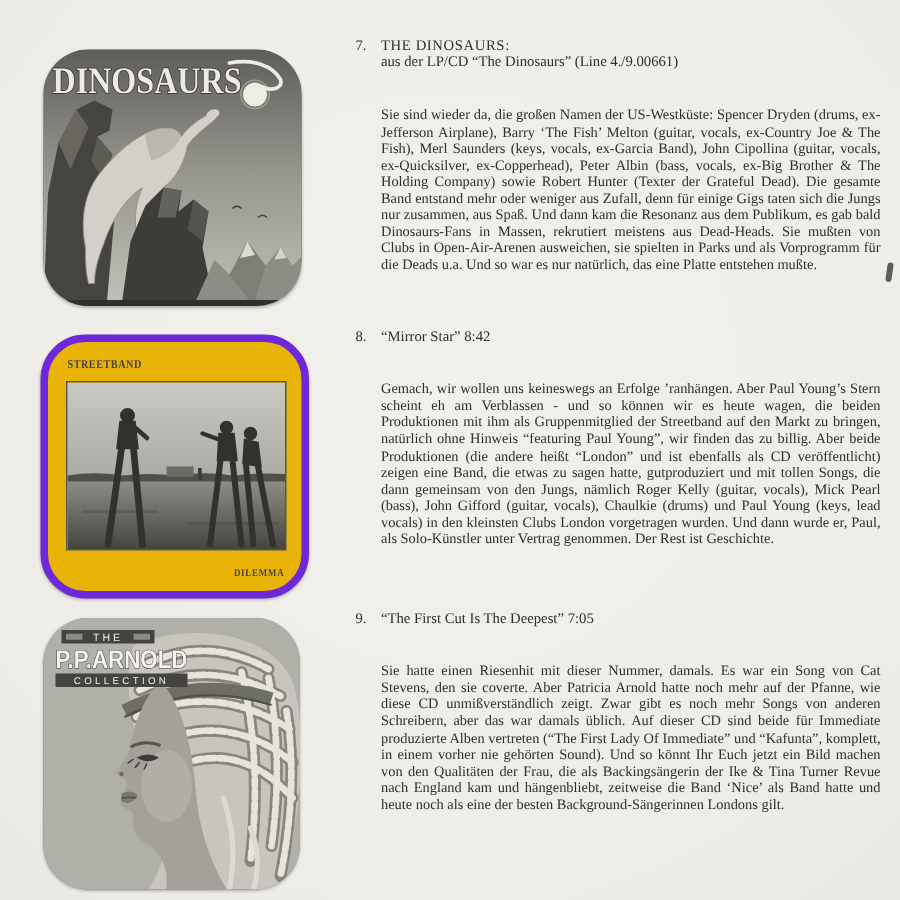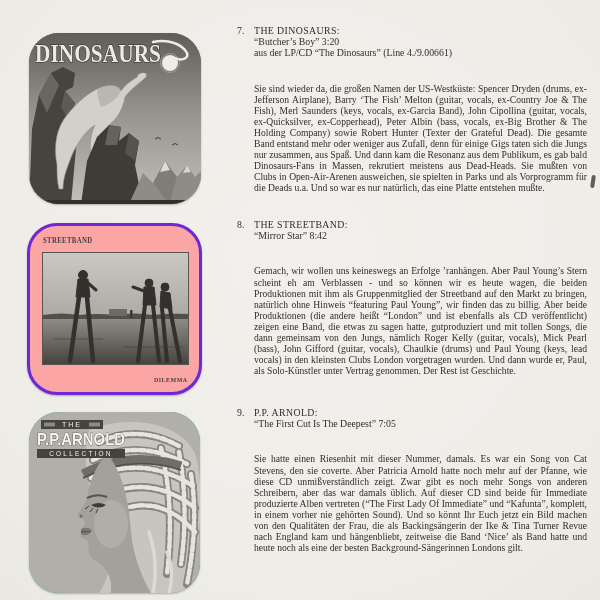--- a/index.html
+++ b/index.html
@@ -8,21 +8,21 @@
     background:radial-gradient(circle at 50% 42%, #f2f0ec 0%, #efede8 70%, #eae8e2 100%);
     font-family:"Liberation Serif","DejaVu Serif",serif;
     color:#2f2e29;
   }
   .page{position:relative;width:600px;height:600px;}
 
   
   .cover{position:absolute;margin:4px;padding:0;overflow:hidden;box-shadow:0 1px 2px rgba(60,58,50,.35);border-radius:30px;}
   .cover svg{display:block;}
   .cover-dinosaurs{left:25px;top:29px;width:172px;height:171px;background:#5e5d57;}
-  .cover-streetband{left:23px;top:219px;width:169px;height:166px;background:#fca5a5;border:3px solid #6d28d9;}
+  .cover-streetband{left:23px;top:219px;width:169px;height:166px;background:#eab308;border:5px solid #6d28d9;}
   .cover-pparnold{left:25px;top:408px;width:171px;height:181px;background:#14b8a6;}
 
   .sb-artist{
     position:absolute;left:13px;top:10px;
     font-size:8px;font-weight:bold;color:#45443f;letter-spacing:.4px;
     transform:scaleX(.85);transform-origin:left top;white-space:nowrap;
   }
   .sb-album{
     position:absolute;right:11px;bottom:8px;
     font-size:7px;font-weight:bold;color:#45443f;letter-spacing:.6px;
@@ -190,38 +190,35 @@
         <rect x="8" y="37" width="88" height="9" fill="#44433e"></rect>
         <text x="52" y="44" text-anchor="middle" font-size="6.5" letter-spacing="2.2" fill="#f2f1ea">COLLECTION</text>
       </g>
     </svg>
   </figure>
 
   <section class="entry entry-7">
     <div class="num">7.</div>
     <div class="head">
       <h3>THE DINOSAURS:</h3>
-      <div class="track">“Butcher’s Boy” 3:20</div>
       <div class="source">aus der LP/CD “The Dinosaurs” (Line 4./9.00661)</div>
     </div>
     <p class="body">Sie sind wieder da, die großen Namen der US-Westküste: Spencer Dryden (drums, ex-Jefferson Airplane), Barry ‘The Fish’ Melton (guitar, vocals, ex-Country Joe &amp; The Fish), Merl Saunders (keys, vocals, ex-Garcia Band), John Cipollina (guitar, vocals, ex-Quicksilver, ex-Copperhead), Peter Albin (bass, vocals, ex-Big Brother &amp; The Holding Company) sowie Robert Hunter (Texter der Grateful Dead). Die gesamte Band entstand mehr oder weniger aus Zufall, denn für einige Gigs taten sich die Jungs nur zusammen, aus Spaß. Und dann kam die Resonanz aus dem Publikum, es gab bald Dinosaurs-Fans in Massen, rekrutiert meistens aus Dead-Heads. Sie mußten von Clubs in Open-Air-Arenen ausweichen, sie spielten in Parks und als Vorprogramm für die Deads u.a. Und so war es nur natürlich, das eine Platte entstehen mußte.</p>
   </section>
 
   <section class="entry entry-8">
     <div class="num">8.</div>
     <div class="head">
-      <h3>THE STREETBAND:</h3>
       <div class="track">“Mirror Star” 8:42</div>
     </div>
     <p class="body">Gemach, wir wollen uns keineswegs an Erfolge ’ranhängen. Aber Paul Young’s Stern scheint eh am Verblassen - und so können wir es heute wagen, die beiden Produktionen mit ihm als Gruppenmitglied der Streetband auf den Markt zu bringen, natürlich ohne Hinweis “featuring Paul Young”, wir finden das zu billig. Aber beide Produktionen (die andere heißt “London” und ist ebenfalls als CD veröffentlicht) zeigen eine Band, die etwas zu sagen hatte, gutproduziert und mit tollen Songs, die dann gemeinsam von den Jungs, nämlich Roger Kelly (guitar, vocals), Mick Pearl (bass), John Gifford (guitar, vocals), Chaulkie (drums) und Paul Young (keys, lead vocals) in den kleinsten Clubs London vorgetragen wurden. Und dann wurde er, Paul, als Solo-Künstler unter Vertrag genommen. Der Rest ist Geschichte.</p>
   </section>
 
   <section class="entry entry-9">
     <div class="num">9.</div>
     <div class="head">
-      <h3>P.P. ARNOLD:</h3>
       <div class="track">“The First Cut Is The Deepest” 7:05</div>
     </div>
     <p class="body">Sie hatte einen Riesenhit mit dieser Nummer, damals. Es war ein Song von Cat Stevens, den sie coverte. Aber Patricia Arnold hatte noch mehr auf der Pfanne, wie diese CD unmißverständlich zeigt. Zwar gibt es noch mehr Songs von anderen Schreibern, aber das war damals üblich. Auf dieser CD sind beide für Immediate produzierte Alben vertreten (“The First Lady Of Immediate” und “Kafunta”, komplett, in einem vorher nie gehörten Sound). Und so könnt Ihr Euch jetzt ein Bild machen von den Qualitäten der Frau, die als Backingsängerin der Ike &amp; Tina Turner Revue nach England kam und hängenbliebt, zeitweise die Band ‘Nice’ als Band hatte und heute noch als eine der besten Background-Sängerinnen Londons gilt.</p>
   </section>
 
   <div class="scan-artifact"></div>
 </div>
 
 </body></html>

